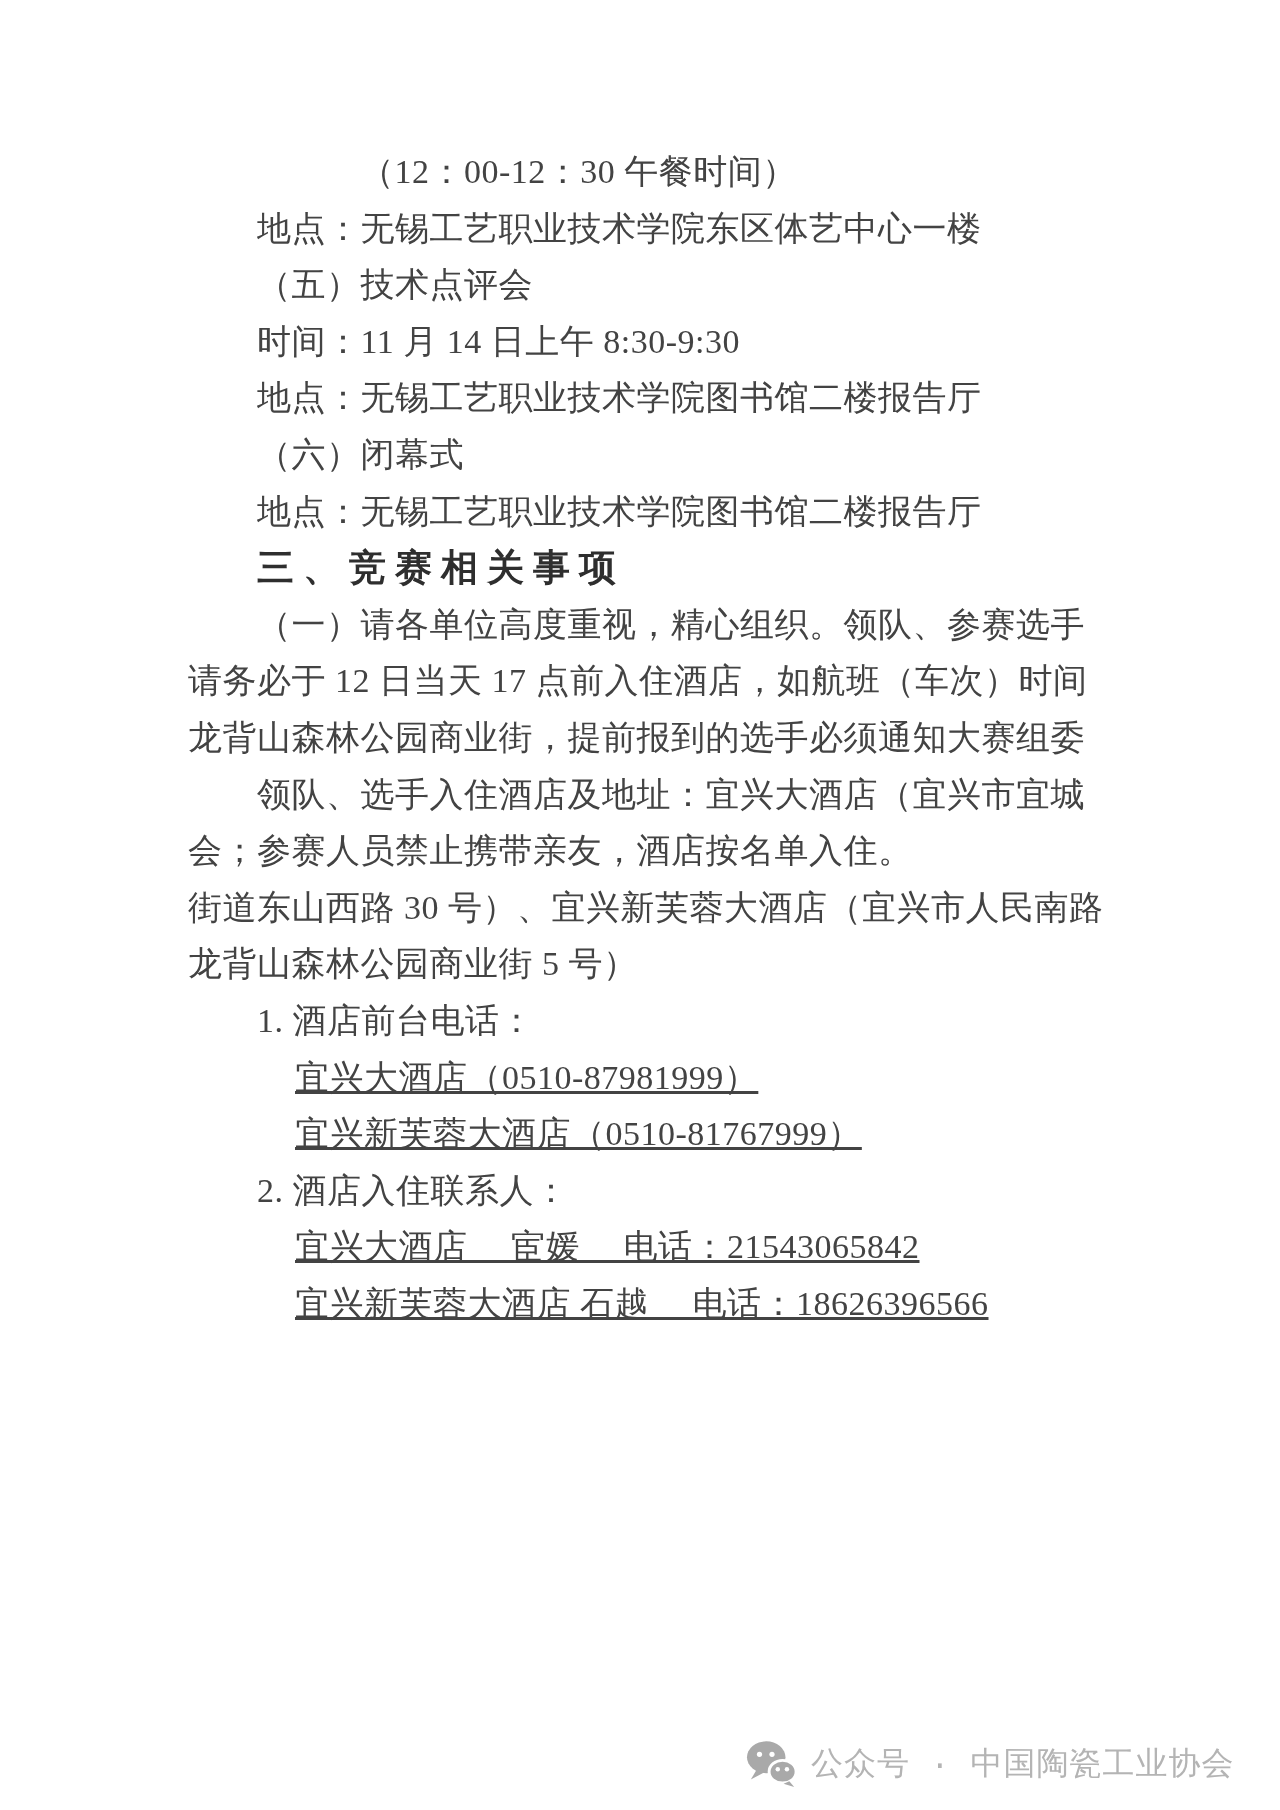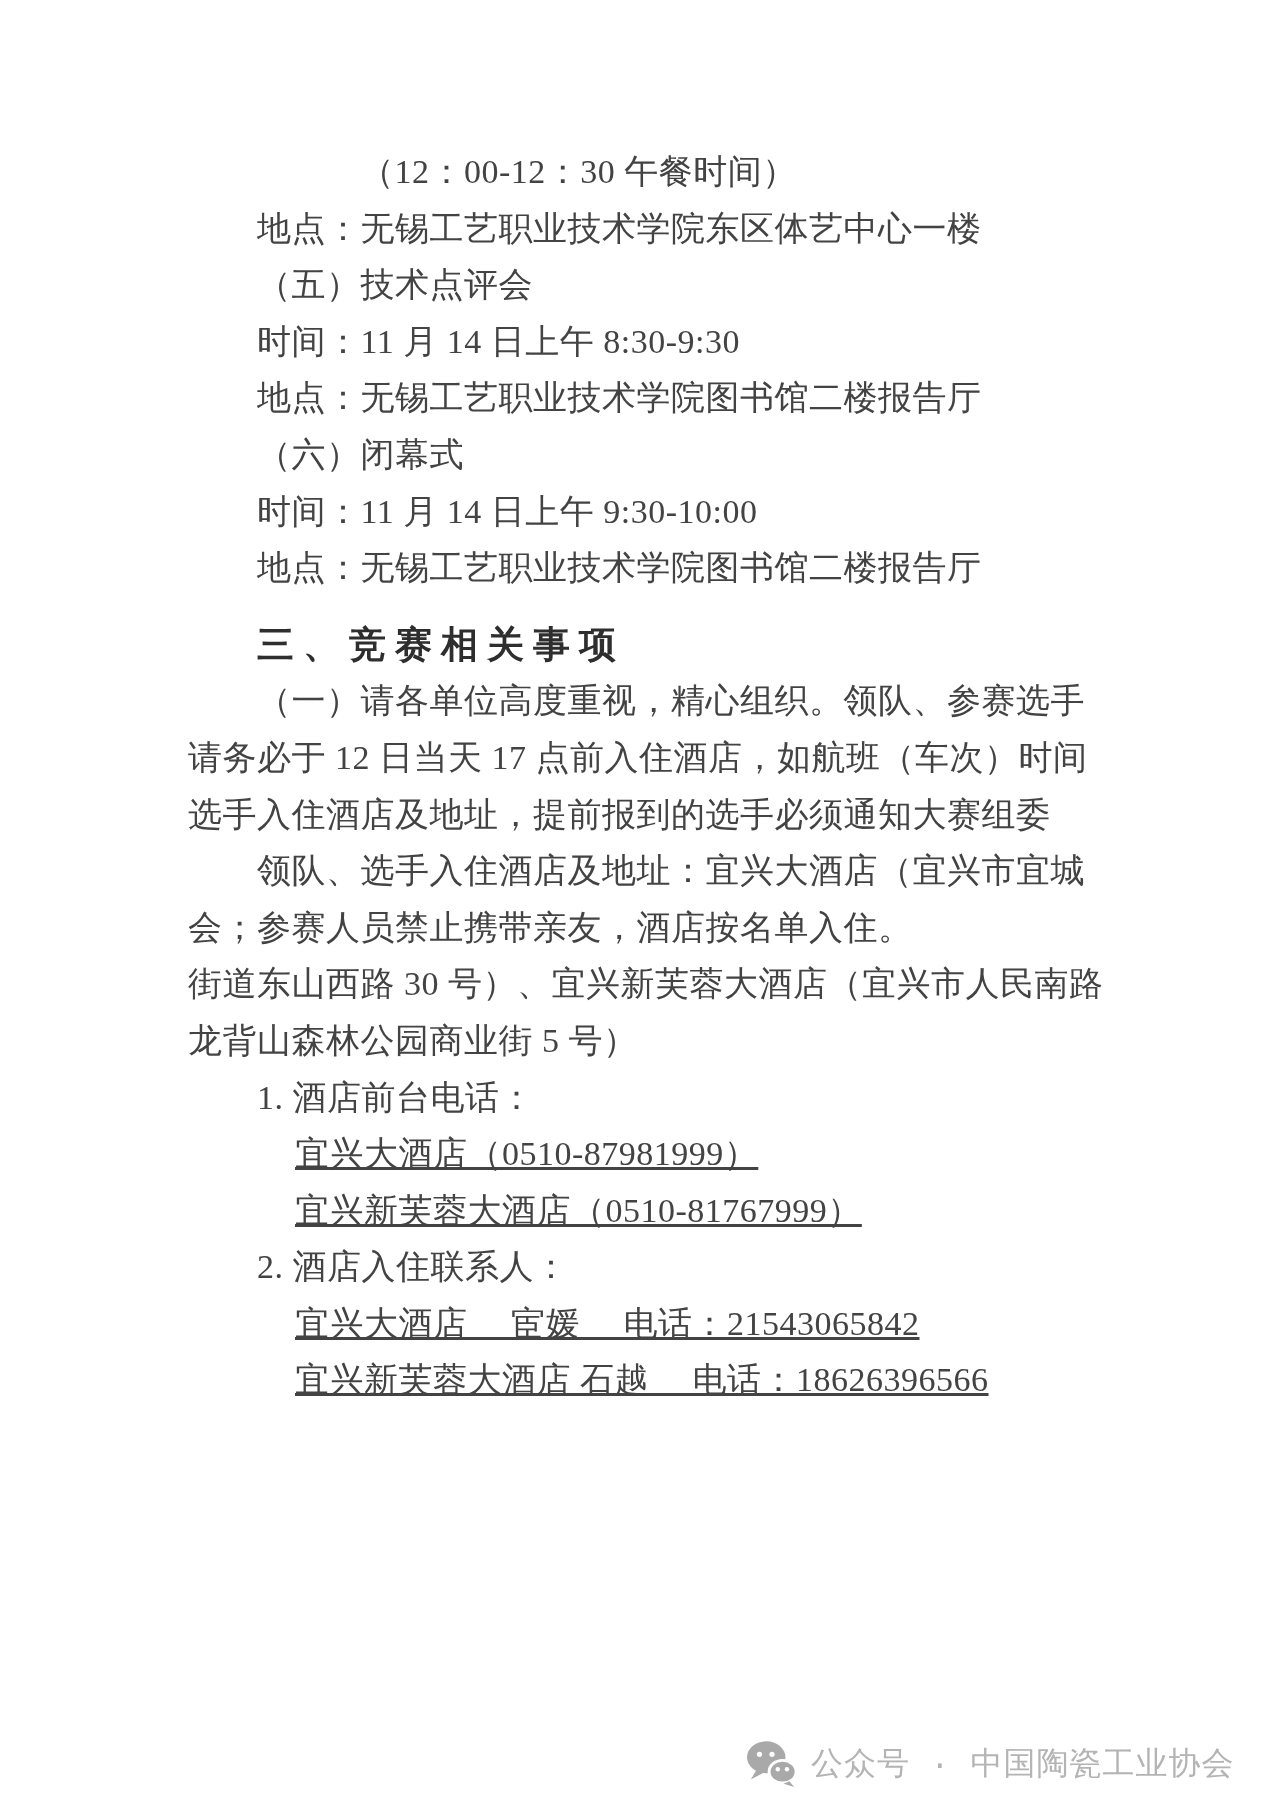--- a/index.html
+++ b/index.html
@@ -58,26 +58,25 @@
 
 <div class="page">
 
   <div class="doc" id="doc-body" style="color: rgb(67, 67, 67);">
       <div class="line i5">（12：00-12：30 午餐时间）</div>
       <div class="line i1">地点：无锡工艺职业技术学院东区体艺中心一楼</div>
       <div class="line i1">（五）技术点评会</div>
       <div class="line i1">时间：11 月 14 日上午 8:30-9:30</div>
       <div class="line i1">地点：无锡工艺职业技术学院图书馆二楼报告厅</div>
       <div class="line i1">（六）闭幕式</div>
-      <div class="line i1">时间：11 月 14 日上午 9:30-10:00</div>
       <div class="line i1">地点：无锡工艺职业技术学院图书馆二楼报告厅</div>
-      <div class="line i1 heading" style="color: rgb(46, 46, 46); margin-top: 20px;">三、竞赛相关事项</div>
+      <div class="line i1 heading" style="color: rgb(46, 46, 46);">三、竞赛相关事项</div>
       <div class="line i1">（一）请各单位高度重视，精心组织。领队、参赛选手</div>
       <div class="line i0">请务必于 12 日当天 17 点前入住酒店，如航班（车次）时间</div>
-      <div class="line i0">选手入住酒店及地址，提前报到的选手必须通知大赛组委</div>
+      <div class="line i0">龙背山森林公园商业街，提前报到的选手必须通知大赛组委</div>
       <div class="line i1">领队、选手入住酒店及地址：宜兴大酒店（宜兴市宜城</div>
       <div class="line i0">会；参赛人员禁止携带亲友，酒店按名单入住。</div>
       <div class="line i0">街道东山西路 30 号）、宜兴新芙蓉大酒店（宜兴市人民南路</div>
       <div class="line i0">龙背山森林公园商业街 5 号）</div>
       <div class="line i1">1. 酒店前台电话：</div>
       <div class="line i2">宜兴大酒店（0510-87981999）</div>
       <div class="line i2">宜兴新芙蓉大酒店（0510-81767999）</div>
       <div class="line i1">2. 酒店入住联系人：</div>
       <div class="line i2">宜兴大酒店　 宦媛　 电话：21543065842</div>
       <div class="line i2">宜兴新芙蓉大酒店 石越　 电话：18626396566</div>

